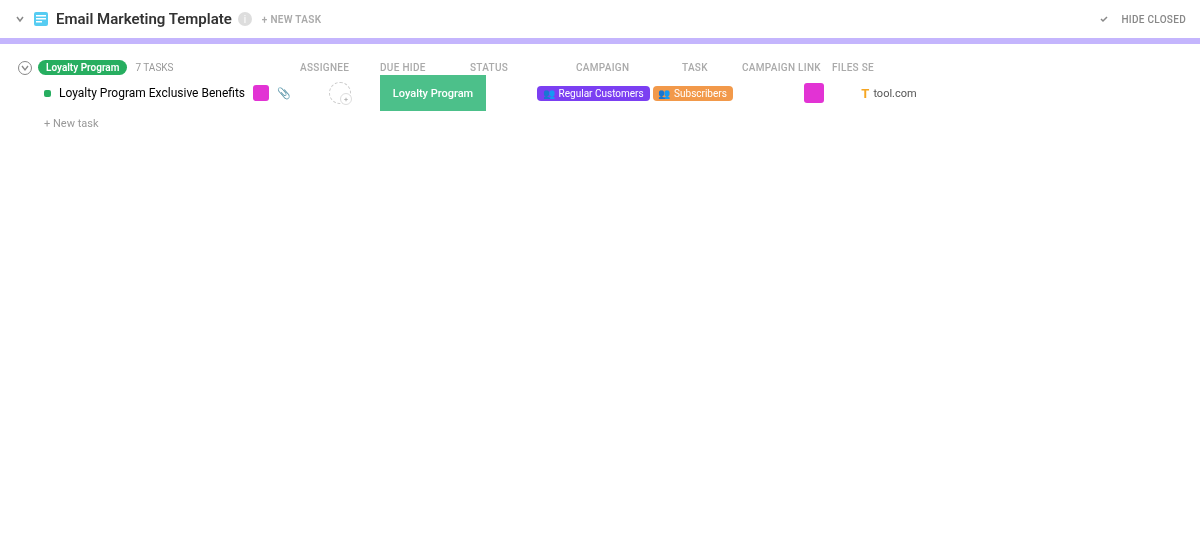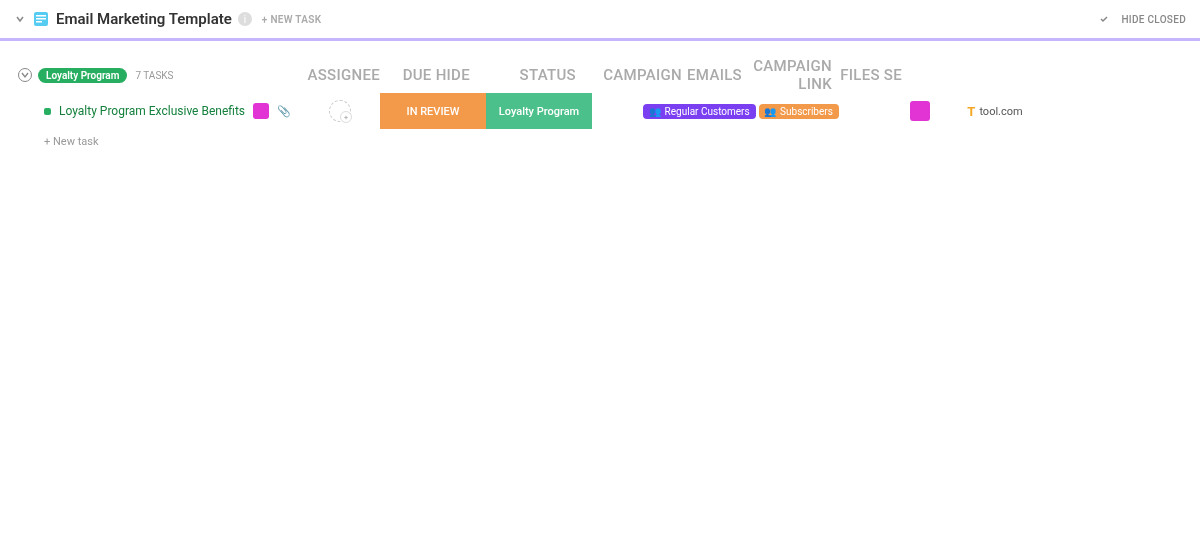--- a/index.html
+++ b/index.html
@@ -1,44 +1,44 @@
 <!DOCTYPE html>
 <html><head>
 <meta charset="utf-8">
 <style>
   * { box-sizing: border-box; margin: 0; padding: 0; }
   body { font-family: -apple-system, BlinkMacSystemFont, "Segoe UI", Roboto, sans-serif; font-size: 12px; color: #333; background: #fff; width: 1200px; }
-  .page-header { display: flex; align-items: center; padding: 10px 14px; border-bottom: 3px solid #c4b5fd; }
+  .page-header { display: flex; align-items: center; padding: 10px 14px; border-bottom: 6px solid #c4b5fd; }
   .collapse-caret { width: 12px; height: 12px; margin-right: 6px; display:flex; align-items:center; justify-content:center; color:#888; }
   .doc-icon { width: 18px; height: 18px; margin-right: 6px; display:flex; align-items:center; justify-content:center; }
   .page-title { font-weight: 600; font-size: 15px; color: #333; margin-right: 6px; }
   .info-icon { width: 14px; height: 14px; border-radius:50%; background:#ddd; color:#fff; font-size:10px; display:flex; align-items:center; justify-content:center; margin-right:10px; }
   .new-task-top { color: #aaa; font-size: 10px; font-weight:600; letter-spacing:0.3px; }
   .spacer { flex: 1; }
   .hide-closed { color: #888; font-size: 10px; font-weight:500; letter-spacing:0.3px; display:flex; align-items:center; gap:12px; }
 
   .section { padding-top: 16px; }
   .section-header { display:flex; align-items:center; }
   .collapse-toggle { width: 14px; height:14px; border:1.5px solid #888; border-radius:50%; margin: 0 6px 0 18px; display:flex; align-items:center; justify-content:center; color:#888; }
   .section-pill { padding: 2px 8px; border-radius: 10px; color:#fff; font-size:10px; font-weight:600; }
   .task-count { color:#999; font-size:10px; margin-left:8px; }
-  .col { text-align:right; color:#aaa; font-size:15px; font-weight:500; letter-spacing:0.3px; }
+  .col { text-align:left; color:#aaa; font-size:10px; font-weight:500; letter-spacing:0.3px; }
   .col-assignee { width: 80px; }
   .col-due { width: 90px; }
   .col-status { width: 106px; }
   .col-campaign { width: 106px; }
   .col-segment { width: 298px; }
   .col-files { width: 60px; }
   .col-link { width: 90px; }
   .col-emails { width: 70px; }
 
   .task-row { display:flex; align-items:stretch; min-height:36px; }
   .task-name-cell { width:300px; display:flex; align-items:center; padding-left:44px; gap:8px; }
   .task-bullet { width:7px; height:7px; border-radius:2px; }
-  .task-name { font-size:12px; color:#15803d; }
+  .task-name { font-size:12px; color:#000000; }
   .mini-thumb { width:16px; height:16px; border-radius:3px; display:inline-block; }
   .attach-icon { color:#bbb; font-size:11px; }
   .assignee-cell { width:80px; display:flex; align-items:center; justify-content:center; }
   .assignee-avatar { width:22px; height:22px; border-radius:50%; border:1px dashed #ccc; position:relative; }
   .assignee-avatar::after { content:"+"; position:absolute; right:-2px; bottom:-2px; width:10px; height:10px; background:#fff; border-radius:50%; font-size:8px; color:#999; display:flex; align-items:center; justify-content:center; border:1px solid #ddd; }
   .due-cell { width:90px; display:flex; align-items:center; justify-content:center; color:#666; font-size:11px; }
   .due-red { color:#e74c3c; }
   .status-cell { width:106px; display:flex; align-items:center; justify-content:center; color:#fff; font-size:11px; font-weight:500; }
   .campaign-cell { width:106px; display:flex; align-items:center; justify-content:center; color:#fff; font-size:11px; font-weight:500; }
   .segment-cell { width:298px; display:flex; align-items:center; justify-content:center; flex-wrap:wrap; gap:3px; padding:4px 6px; }
@@ -90,35 +90,34 @@
               <path d="M1 2 L4 6 L7 2" fill="none" stroke="#888" stroke-width="1.3"></path>
             </svg>
       </span>
       <span class="section-pill" style="background:#27ae60">Loyalty Program</span>
       <span class="task-count">7 TASKS</span>
     </div>
     <div class="col col-assignee">ASSIGNEE</div>
     <div class="col col-due">DUE HIDE</div>
     <div class="col col-status">STATUS</div>
     <div class="col col-campaign">CAMPAIGN</div>
-    <div class="col col-files">EMAILS</div>
+    <div class="col col-files">TASK</div>
     <div class="col col-link">CAMPAIGN LINK</div>
     <div class="col col-emails">FILES SE</div>
   </div>
       <div class="task-row">
       <div class="task-name-cell">
         <span class="task-bullet" style="background:#27ae60"></span>
         <span class="task-name">Loyalty Program Exclusive Benefits</span>
         <span class="mini-thumb" style="background:#e233d4"></span>
         <span class="attach-icon">📎</span>
       </div>
       <div class="assignee-cell">
           <div class="assignee-avatar"></div>
         </div>
-      <div class="status-cell" style="background:#f2994a;color:#fff">IN REVIEW</div>
       <div class="campaign-cell" style="background:#4cc08a">Loyalty Program</div>
       <div class="segment-cell">
           <span class="seg-pill" style="background:#7b3ff2"><span class="seg-emoji">👥</span>Regular Customers</span>
           <span class="seg-pill" style="background:#f2994a"><span class="seg-emoji">👥</span>Subscribers</span>
         </div>
       <div class="files-cell">
           <span class="file-thumb" style="background:#e233d4"></span>
         </div>
       <div class="link-cell">
           <span class="link-t">T</span>

